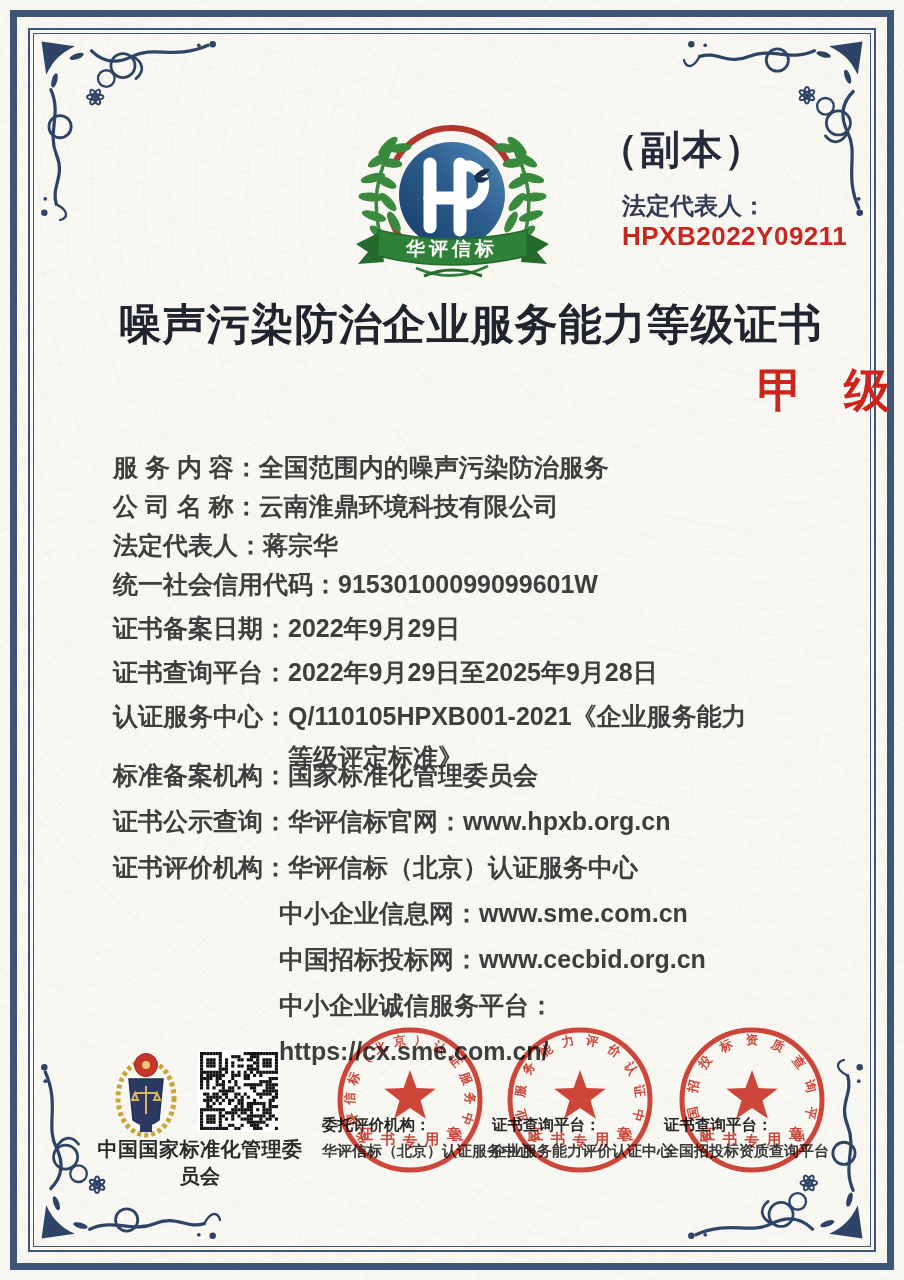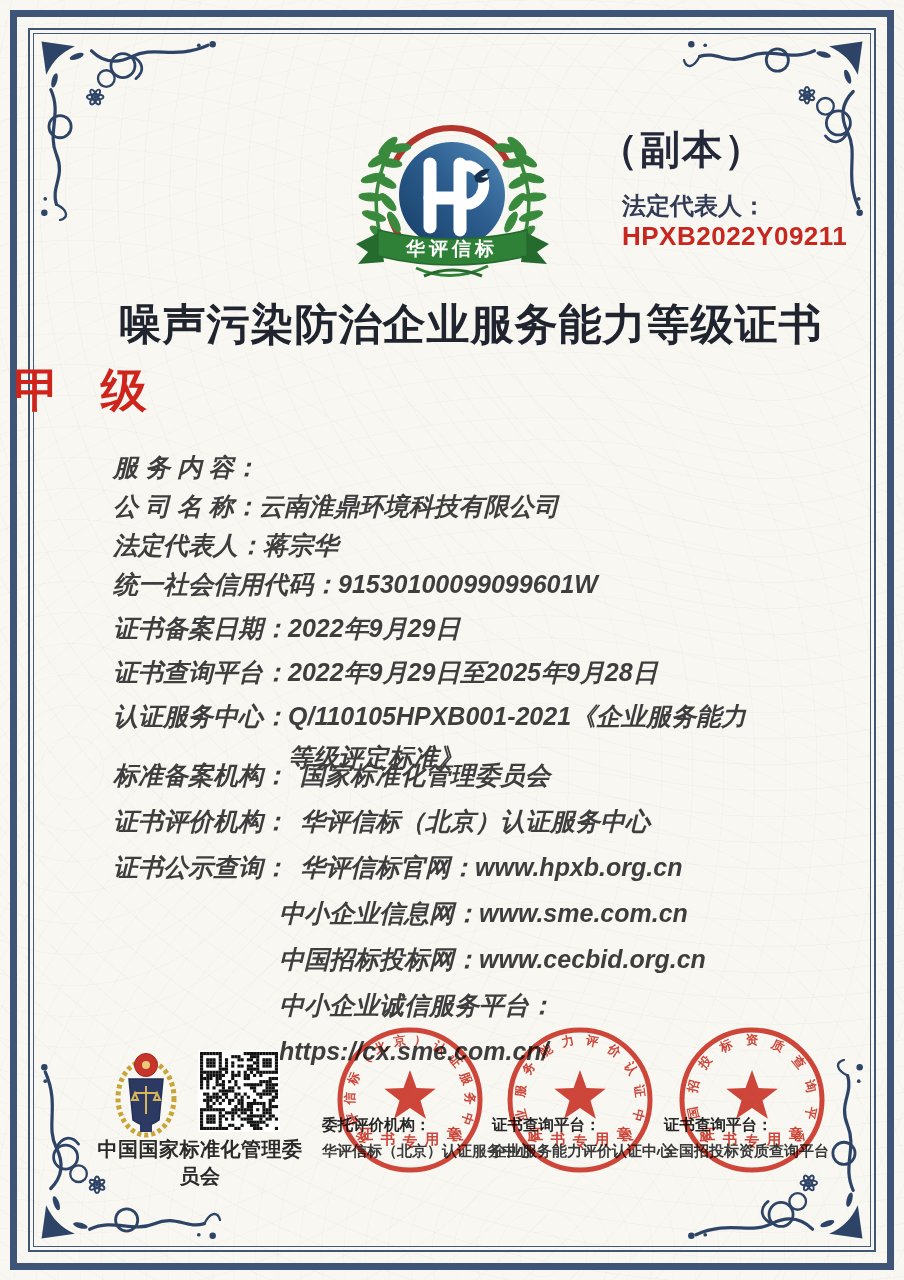--- a/index.html
+++ b/index.html
@@ -23,30 +23,30 @@
   .corner.br{bottom:36px;right:36px;transform:rotate(180deg);}
   .corner.bl{bottom:36px;left:36px;transform:rotate(270deg);}
 
   .logo-wrap{position:absolute;left:350px;top:92px;width:205px;height:188px;}
 
   .copy-label{position:absolute;left:598px;top:122px;font-size:40px;font-weight:700;color:#24293a;letter-spacing:2px;text-align:center;}
   .certno-label{position:absolute;left:622px;top:190px;font-size:24px;font-weight:700;color:#333c55;}
   .certno-value{position:absolute;left:622px;top:221px;font-size:26px;font-weight:700;color:#c8271f;letter-spacing:.5px;}
 
   .cert-title{position:absolute;left:0;right:0;top:296px;text-align:center;font-size:43px;font-weight:900;color:#20242e;letter-spacing:1px;margin-left:37px;}
-  .grade{position:absolute;left:14px;right:0;top:360px;text-align:left;font-size:46px;font-weight:900;color:#cf241b;letter-spacing:14px;}
+  .grade{position:absolute;left:14px;right:0;top:360px;text-align:right;font-size:46px;font-weight:900;color:#cf241b;letter-spacing:14px;}
 
   .info-block{position:absolute;left:113px;right:60px;}
   .block-primary{top:448px;}
   .block-dates{top:592px;margin-top:16px;}
   .block-queries{top:752px;}
-  .info-row{display:flex;align-items:flex-start;font-size:25px;font-weight:700;color:#3e3e3e;font-style:italic;}
+  .info-row{display:flex;align-items:flex-start;font-size:25px;font-weight:700;color:#3e3e3e;}
   .block-primary .info-row{line-height:39px;}
   .block-dates .info-row{line-height:41px;margin-bottom:3px;}
-  .block-queries .info-row{line-height:46px;gap:12px;}
+  .block-queries .info-row{line-height:46px;}
   .info-label{white-space:pre;flex:none;}
   .info-value{width:480px;}
   .link-row{padding-left:166px;}
 
   .footer-left{position:absolute;left:95px;top:1046px;width:210px;}
   .emblem{position:absolute;left:19px;top:2px;}
   .qr{position:absolute;left:103px;top:4px;background:#fff;padding:2px;}
   .authority-caption{position:absolute;left:0;top:90px;width:210px;text-align:center;font-size:20px;font-weight:700;color:#2a2a2a;letter-spacing:.5px;}
 
   .seal-group{position:absolute;top:1022px;width:190px;height:190px;}
@@ -156,20 +156,21 @@
   <div class="certno-label">法定代表人：</div>
   <div class="certno-value">HPXB2022Y09211</div>
 
   <div class="cert-title">噪声污染防治企业服务能力等级证书</div>
   <div class="grade">甲 级</div>
 
   <div class="info-block block-primary">
 
       <div class="info-row">
         <span class="info-label">服 务 内 容：</span>
+        <span class="info-value">全国范围内的噪声污染防治服务</span>
       </div>
 
       <div class="info-row">
         <span class="info-label">公 司 名 称：</span>
         <span class="info-value">云南淮鼎环境科技有限公司</span>
       </div>
 
       <div class="info-row">
         <span class="info-label">法定代表人：</span>
         <span class="info-value">蒋宗华</span>
@@ -201,27 +202,27 @@
 
   <div class="info-block block-queries">
     <div>
 
         <div class="info-row">
           <span class="info-label">标准备案机构：</span>
           <span class="info-value">国家标准化管理委员会</span>
         </div>
 
         <div class="info-row">
+          <span class="info-label">证书公示查询：</span>
+          <span class="info-value">华评信标官网：www.hpxb.org.cn</span>
+        </div>
+
+        <div class="info-row">
           <span class="info-label">证书评价机构：</span>
           <span class="info-value">华评信标（北京）认证服务中心</span>
-        </div>
-
-        <div class="info-row">
-          <span class="info-label">证书公示查询：</span>
-          <span class="info-value">华评信标官网：www.hpxb.org.cn</span>
         </div>
       </div>
     <div>
 
         <div class="info-row link-row">
           <span class="info-value">中小企业信息网：www.sme.com.cn</span>
         </div>
 
         <div class="info-row link-row">
           <span class="info-value">中国招标投标网：www.cecbid.org.cn</span>

